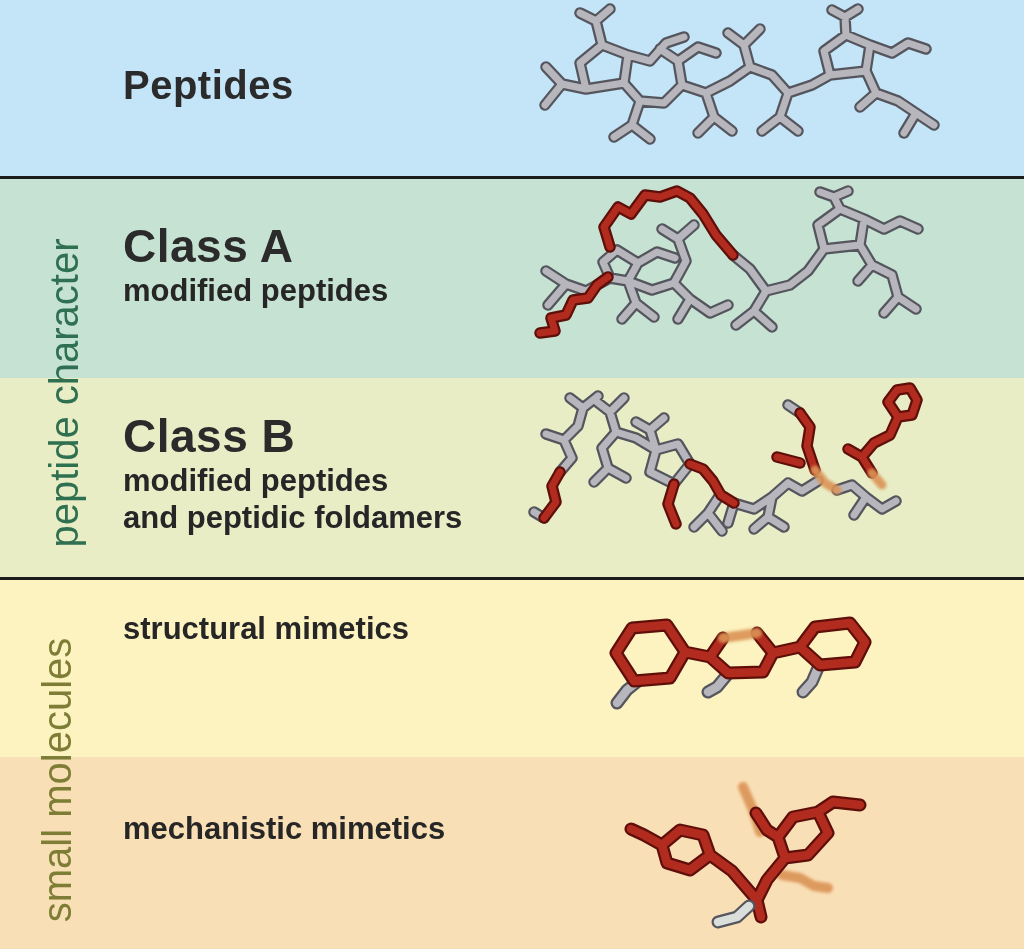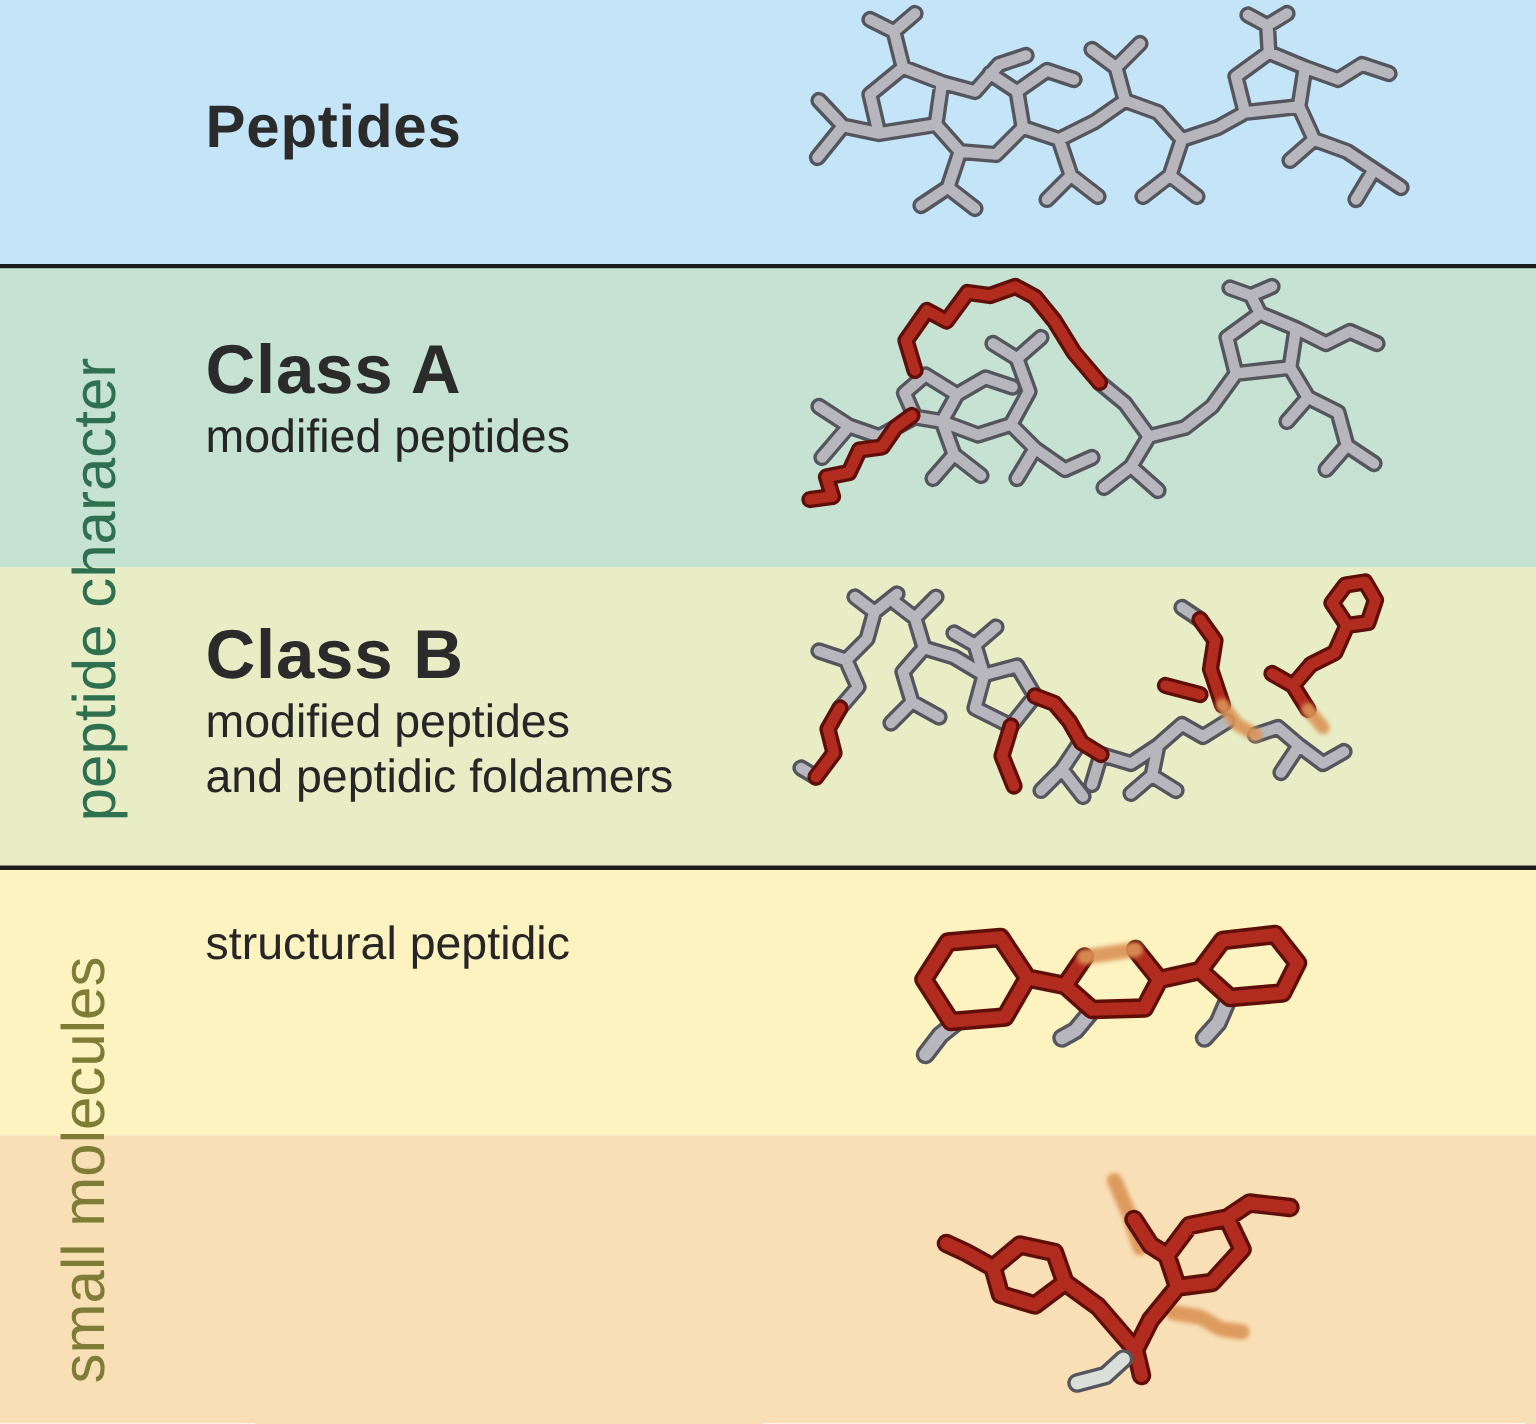--- a/index.html
+++ b/index.html
@@ -11,30 +11,30 @@
   }
   .band{width:100%;}
   .band-sep{border-bottom:3px solid var(--separator-color,#1c1c1c);}
   #band-0{height:176px;}
   #band-1{height:199px;}
   #band-2{height:199px;}
   #band-3{height:177px;}
   #band-4{height:192px;}
 
   .text-block{
-    position:absolute;left:137px;
+    position:absolute;left:123px;
     color:var(--title-color,#2b2b2b);
   }
   .row-title{
     font-size:46px;font-weight:bold;line-height:44px;
     letter-spacing:0.5px;
   }
   .big-title{font-size:40px;line-height:46px;}
   .row-sub{
-    font-size:31px;font-weight:normal;line-height:37px;
+    font-size:31px;font-weight:bold;line-height:37px;
     margin-top:4px;color:#262626;
   }
   #block-peptides{top:62px;}
   #block-a{top:224px;}
   #block-b{top:414px;}
   #block-c{top:606px;}
   #block-d{top:806px;}
 
   .v-label{
     position:absolute;
@@ -86,24 +86,25 @@
     <div class="row-sub">modified peptides</div>
   </div>
 
   <div class="text-block" id="block-b">
     <div class="row-title">Class B</div>
     <div class="row-sub">modified peptides</div>
     <div class="row-sub" style="margin-top:0;">and peptidic foldamers</div>
   </div>
 
   <div class="text-block" id="block-c">
-    <div class="row-sub">structural peptidic</div>
+    <div class="row-sub">structural mimetics</div>
   </div>
 
   <div class="text-block" id="block-d">
+    <div class="row-sub">mechanistic mimetics</div>
   </div>
 
   <svg class="mol" id="mol-peptides" width="405" height="165" viewBox="0 0 405 165">
     <path class="o-gray" d="M6,62 L22,79 L5,100 M22,79 L46,84 M46,84 L40,58 L62,40 L88,50 L84,78 Z M40,8 L56,16 L70,4 M56,16 L62,40 M88,50 L110,56 L126,38 L144,32 M84,78 L100,96 L92,120 M74,132 L92,120 L110,134 M100,96 L124,98 L142,80 M142,80 L138,56 M120,44 L138,56 L158,42 L176,48 M142,80 L166,88 L174,112 M158,128 L174,112 L192,126 M166,88 L190,76 L210,62 M188,28 L204,40 L220,24 M204,40 L210,62 M210,62 L232,70 L248,88 L240,112 M222,126 L240,112 L258,126 M248,88 L272,80 L290,70 M290,70 L284,46 L306,30 L330,40 L326,66 Z M292,5 L305,12 L318,4 M305,12 L306,30 M330,40 L352,48 L368,38 L386,44 M326,66 L336,88 M320,102 L336,88 L358,96 L376,108 M364,128 L376,108 L394,120"></path>
     <path class="m-gray" d="M6,62 L22,79 L5,100 M22,79 L46,84 M46,84 L40,58 L62,40 L88,50 L84,78 Z M40,8 L56,16 L70,4 M56,16 L62,40 M88,50 L110,56 L126,38 L144,32 M84,78 L100,96 L92,120 M74,132 L92,120 L110,134 M100,96 L124,98 L142,80 M142,80 L138,56 M120,44 L138,56 L158,42 L176,48 M142,80 L166,88 L174,112 M158,128 L174,112 L192,126 M166,88 L190,76 L210,62 M188,28 L204,40 L220,24 M204,40 L210,62 M210,62 L232,70 L248,88 L240,112 M222,126 L240,112 L258,126 M248,88 L272,80 L290,70 M290,70 L284,46 L306,30 L330,40 L326,66 Z M292,5 L305,12 L318,4 M305,12 L306,30 M330,40 L352,48 L368,38 L386,44 M326,66 L336,88 M320,102 L336,88 L358,96 L376,108 M364,128 L376,108 L394,120"></path>
   </svg>
 
   <svg class="mol" id="mol-a" width="410" height="185" viewBox="0 0 410 185">
     <path class="o-gray" d="M18,84 L38,97 L20,118 M38,97 L58,104 M58,104 L82,91 M89,63 L75,75 L82,91 L100,94 L110,76 Z M110,76 L129,65 L147,71 M100,94 L108,116 M94,132 L108,116 L126,130 M100,94 L124,103 L146,96 M146,96 L158,74 L150,52 M134,42 L150,52 L166,38 M146,96 L162,112 M150,132 L162,112 L182,126 L200,118 M205,68 L222,82 L238,104 M238,104 L226,124 M208,138 L226,124 L244,140 M238,104 L262,98 L280,84 M280,84 L296,62 M296,62 L290,38 L312,22 L336,32 L332,58 Z M292,5 L306,10 L320,4 M306,10 L312,22 M336,32 L356,42 L372,34 L390,42 M332,58 L344,78 M330,94 L344,78 L364,88 M364,88 L370,110 M356,126 L370,110 L388,122"></path>
     <path class="m-gray" d="M18,84 L38,97 L20,118 M38,97 L58,104 M58,104 L82,91 M89,63 L75,75 L82,91 L100,94 L110,76 Z M110,76 L129,65 L147,71 M100,94 L108,116 M94,132 L108,116 L126,130 M100,94 L124,103 L146,96 M146,96 L158,74 L150,52 M134,42 L150,52 L166,38 M146,96 L162,112 M150,132 L162,112 L182,126 L200,118 M205,68 L222,82 L238,104 M238,104 L226,124 M208,138 L226,124 L244,140 M238,104 L262,98 L280,84 M280,84 L296,62 M296,62 L290,38 L312,22 L336,32 L332,58 Z M292,5 L306,10 L320,4 M306,10 L312,22 M336,32 L356,42 L372,34 L390,42 M332,58 L344,78 M330,94 L344,78 L364,88 M364,88 L370,110 M356,126 L370,110 L388,122"></path>

